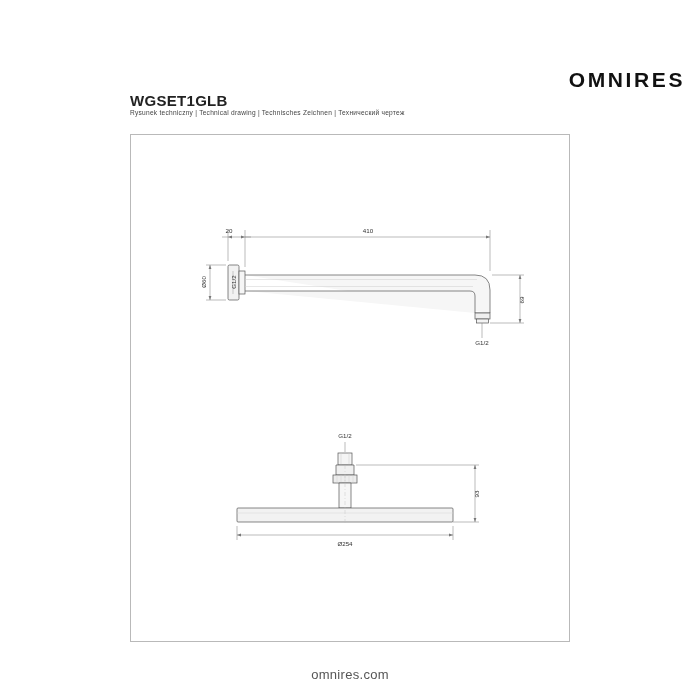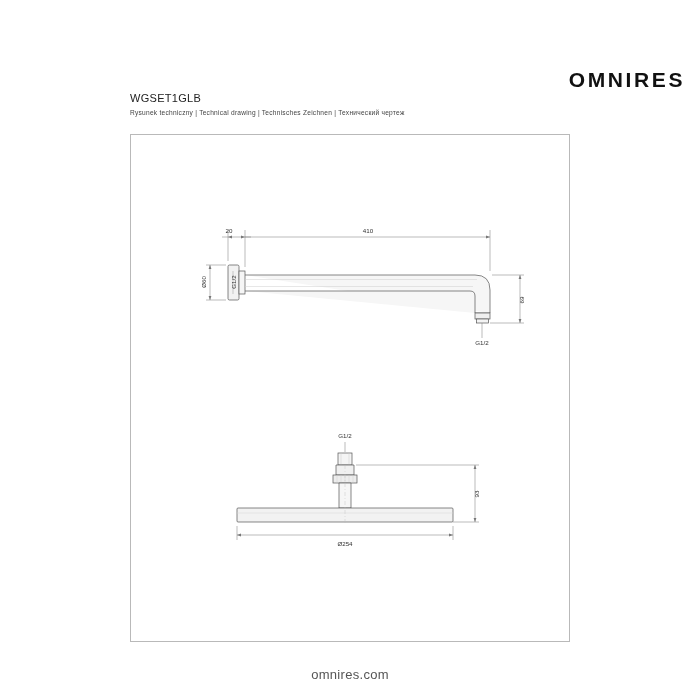--- a/index.html
+++ b/index.html
@@ -27,22 +27,22 @@
     letter-spacing: 2.6px;
     font-weight: 600;
     color: #111;
     font-family: "Liberation Sans", sans-serif;
     margin-top: 42px;
   }
   .code {
     position: absolute;
     left: 130px;
     top: 92px;
-    font-size: 11px;
-    font-weight: 400;
+    font-size: 15px;
+    font-weight: 700;
     letter-spacing: 0.3px;
     color: #222;
   }
   .subtitle {
     position: absolute;
     left: 130px;
     top: 109px;
     font-size: 6.6px;
     letter-spacing: 0.25px;
     color: #444;

